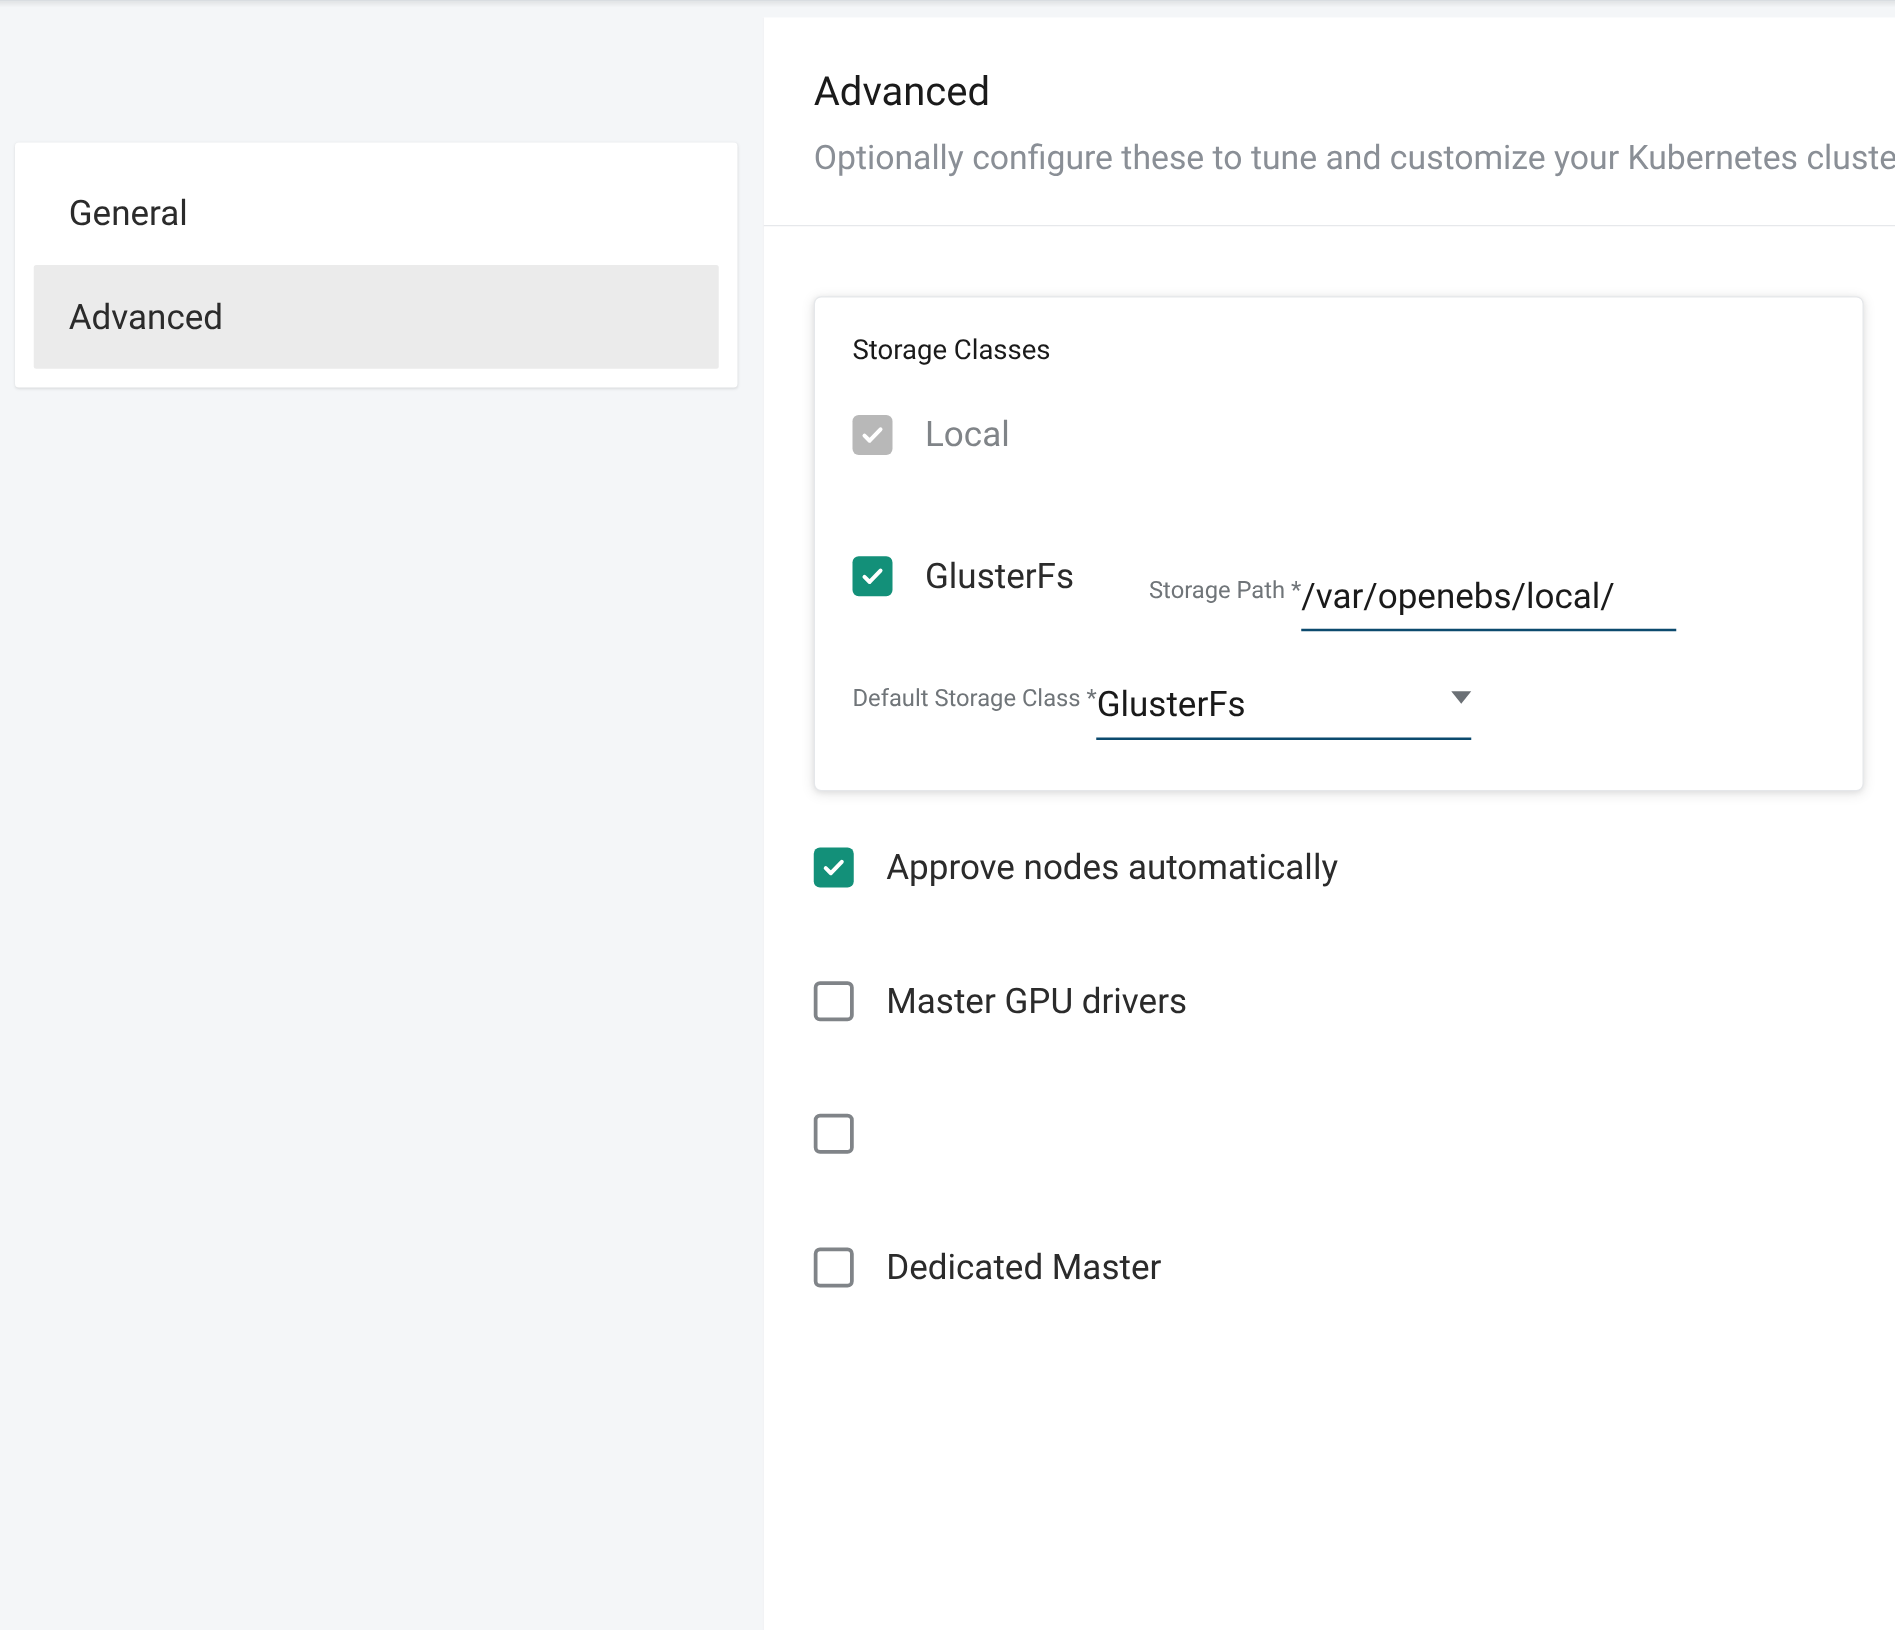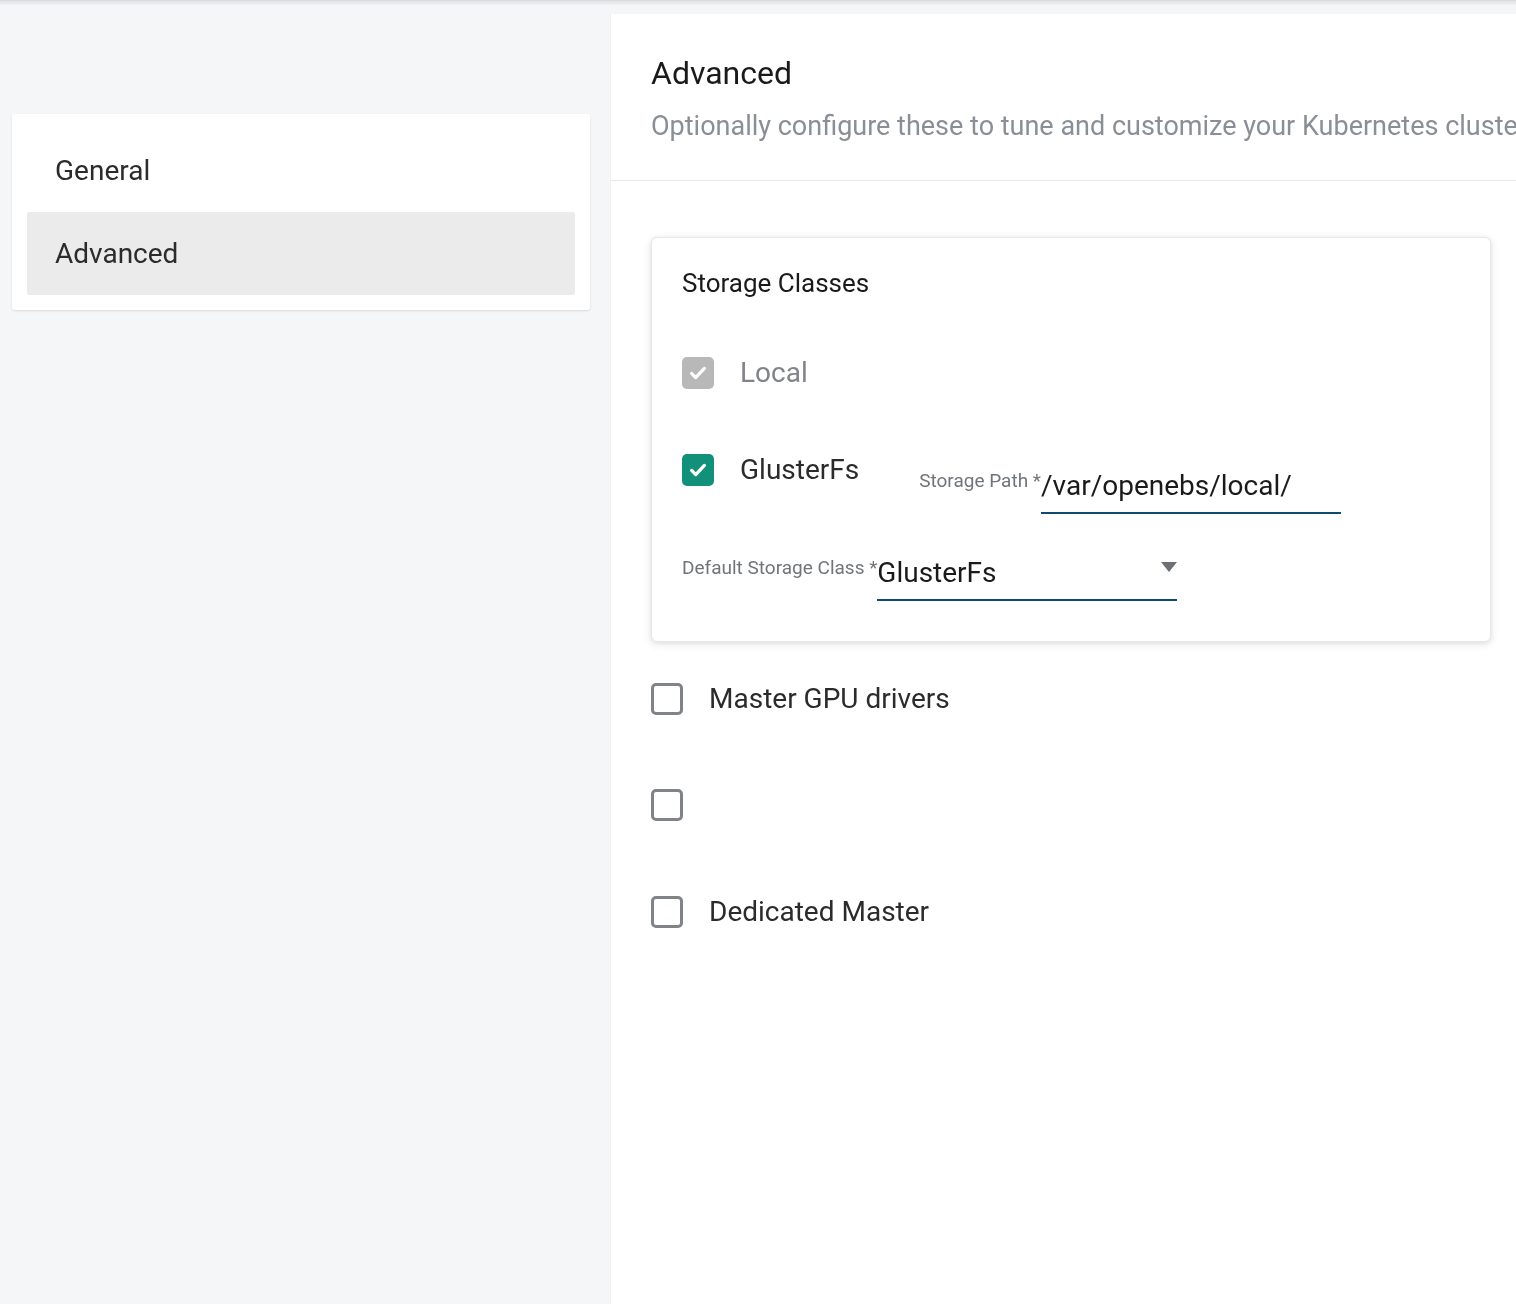--- a/index.html
+++ b/index.html
@@ -69,24 +69,24 @@
     .card {
       margin: 0 40px 40px 0;
       background: #ffffff;
       border: 1px solid #e5e7ea;
       border-radius: 6px;
       box-shadow: 0 2px 10px rgba(0,0,0,0.10), 0 1px 4px rgba(0,0,0,0.06);
       padding: 30px 30px 40px 30px;
       width: 840px;
     }
     .card h2 {
-      font-size: 26px;
+      font-size: 22px;
       font-weight: 400;
       color: #1a1a1a;
-      margin-bottom: 44px;
+      margin-bottom: 24px;
     }
     .row { display: flex; align-items: flex-end; gap: 60px; }
     .field { display: flex; flex-direction: row; flex: 1; }
     .field-label {
       font-size: 19px;
       color: #707579;
       margin-bottom: 8px;
     }
     .field-value {
       font-size: 28px;
@@ -117,21 +117,21 @@
       display: flex; align-items: center; justify-content: center;
       flex-shrink: 0;
       cursor: pointer;
     }
     .chk.unchecked { border: 3px solid #808488; background: #fff; }
     .chk.checked   { background: #139079; }
     .chk.checked-disabled { background: #b8b8b8; }
     .chk svg { width: 22px; height: 22px; }
     .chk-label { font-size: 28px; color: #2b2b2b; }
     .chk-label.disabled { color: #808488; }
-    .card .row .left-col { display:flex; flex-direction:column; gap:36px; padding-top:14px; }
+    .card .row .left-col { display:flex; flex-direction:column; gap:52px; padding-top:14px; }
   </style>
 </head>
 <body>
 
 <div class="top-divider"></div>
 
 <div class="sidebar">
   <div class="sidebar-item">
     <span>General</span>
   </div>
@@ -177,20 +177,28 @@
 
     <div class="field">
       <span class="field-label">Default Storage Class *</span>
       <div class="field-value select-wrap">
         <span>GlusterFs</span>
         <span class="select-arrow"></span>
       </div>
     </div>
   </div>
 
+  <div class="checkbox-row standalone first">
+    <div class="chk checked">
+      <svg viewBox="0 0 24 24">
+          <path fill="none" stroke="#fff" stroke-width="3.5" stroke-linecap="round" stroke-linejoin="round" d="M5 12.5l4.5 4.5L19 7"></path>
+        </svg>
+    </div>
+    <span class="chk-label">Approve nodes automatically</span>
+  </div>
 
   <div class="checkbox-row standalone">
     <div class="chk unchecked"></div>
     <span class="chk-label">Master GPU drivers</span>
   </div>
 
   <div class="checkbox-row standalone">
     <div class="chk unchecked"></div>
   </div>
 

